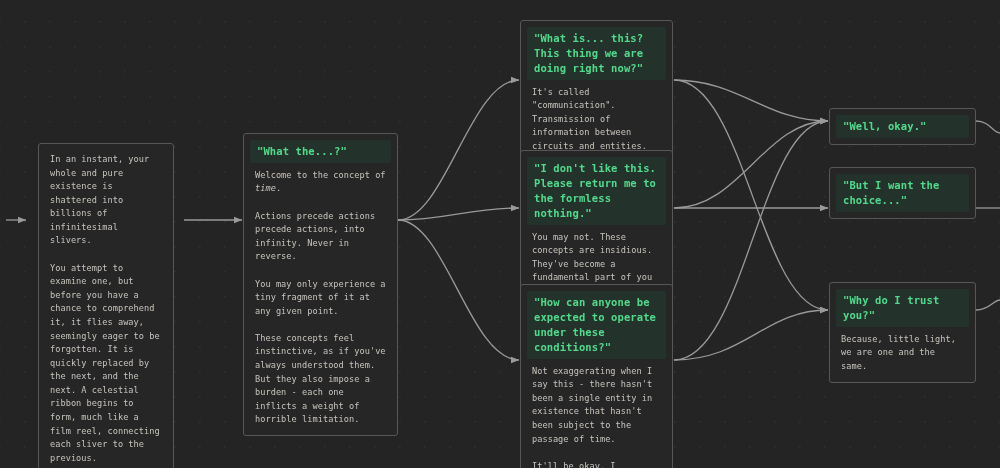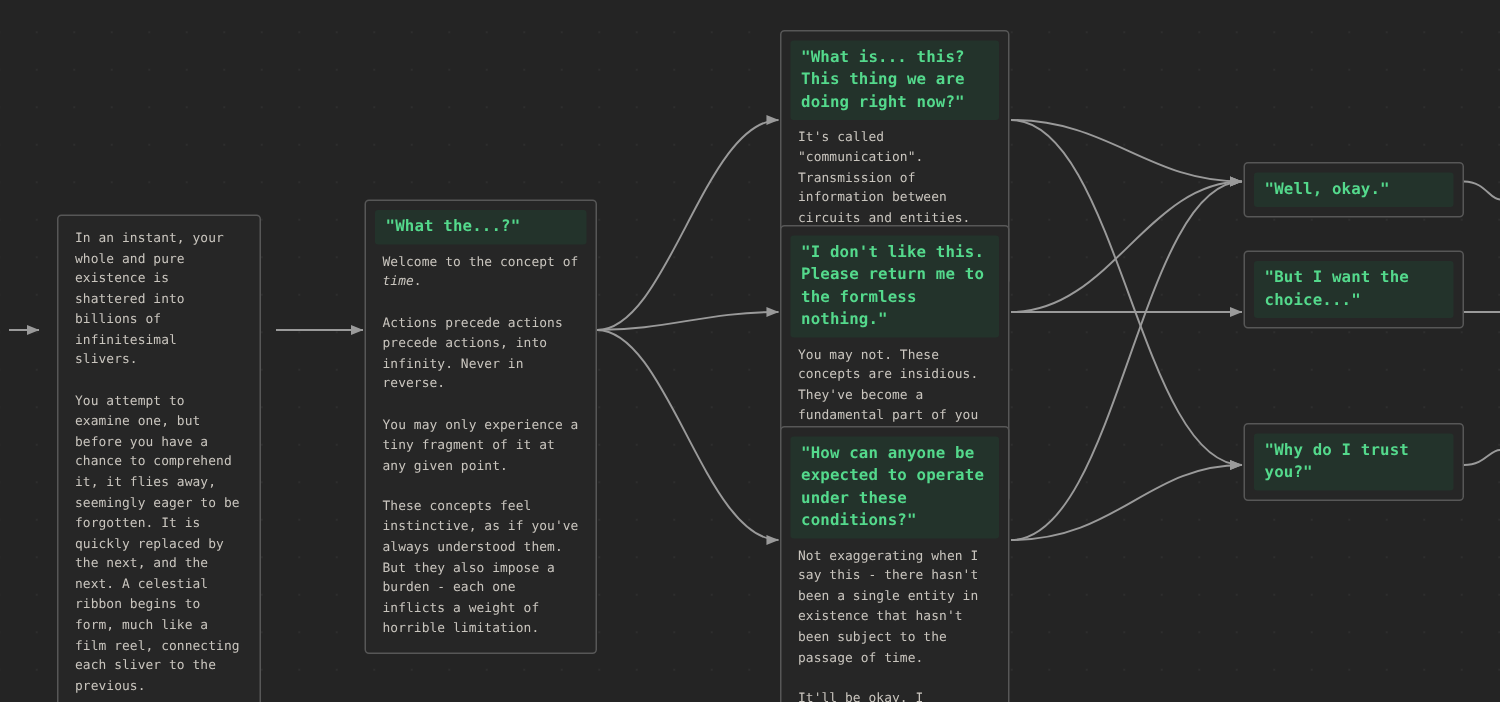--- a/index.html
+++ b/index.html
@@ -134,15 +134,16 @@
   <div class="node" style="left:829px; top:108px; width:147px;">
     <div class="node-header">"Well, okay."</div>
   </div>
 
   <div class="node" style="left:829px; top:167px; width:147px;">
     <div class="node-header">"But I want the choice..."</div>
   </div>
 
   <div class="node" style="left:829px; top:282px; width:147px;">
     <div class="node-header">"Why do I trust you?"</div>
+    <div class="node-body">Because, little light, we are one and the same.</div>
   </div>
 
 </div>
 
 </body></html>

